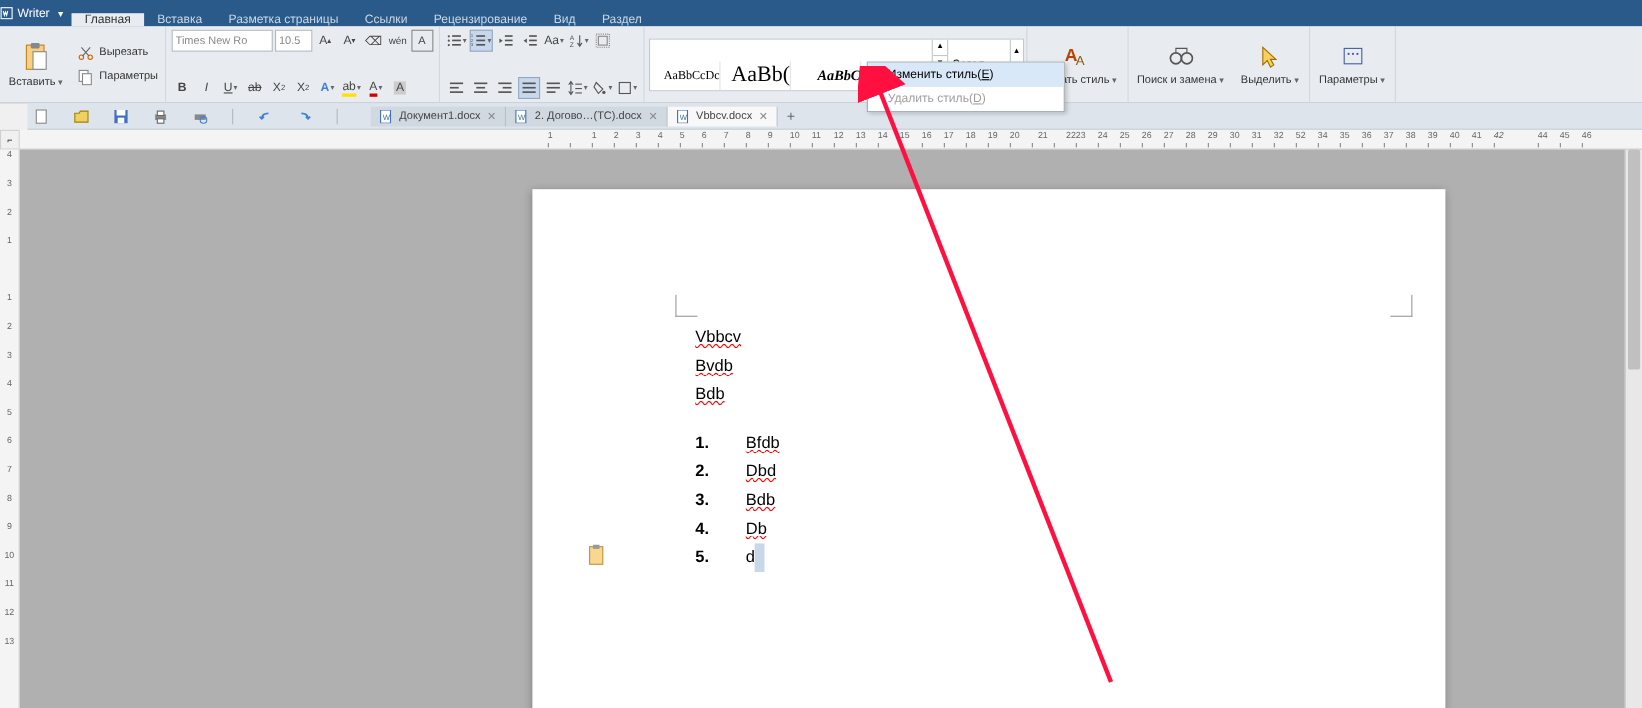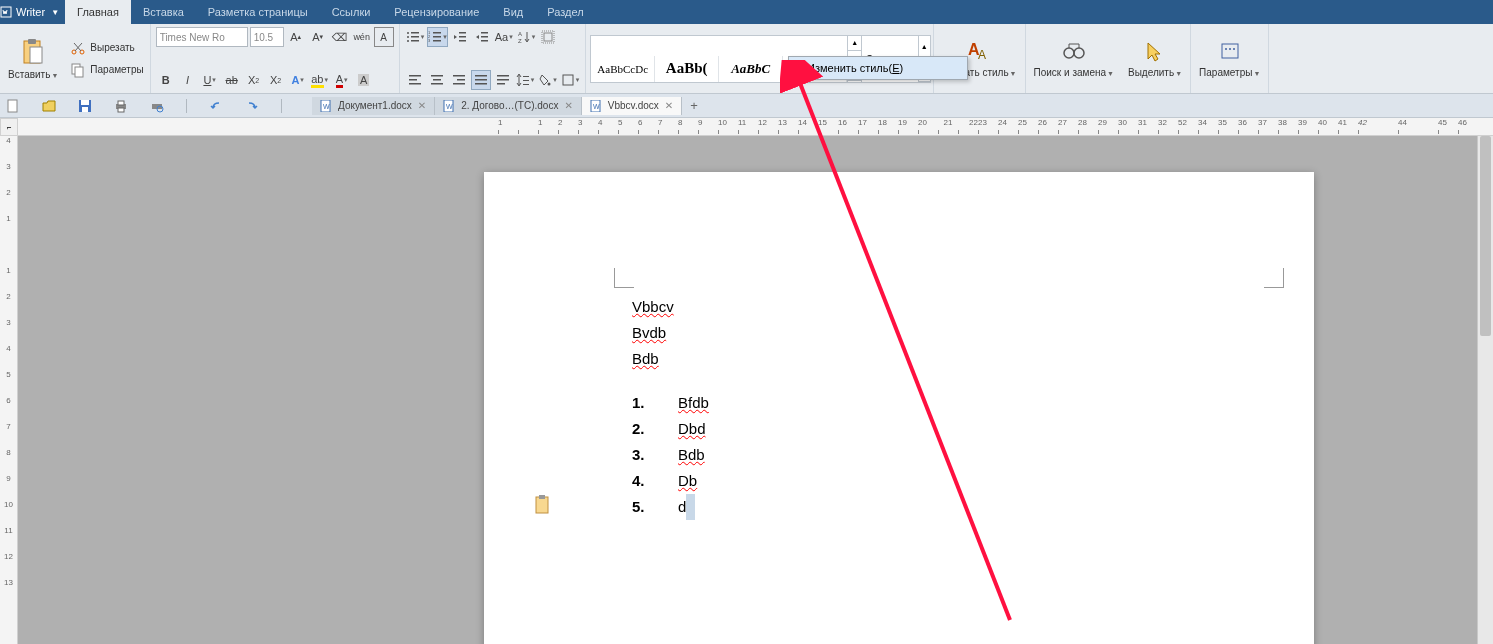--- a/index.html
+++ b/index.html
@@ -5,21 +5,21 @@
 * { margin: 0; padding: 0; box-sizing: border-box; font-family: Tahoma, Arial, sans-serif; }
 body { width: 1493px; height: 644px; background: #f0f0f0; overflow: hidden; position: relative; }
 
 
 .titlebar { height: 24px; background: #2a5a8a; display: flex; align-items: center; }
 .app-logo { display: flex; align-items: center; padding: 0 0; color: #fff; font-size: 11px; height: 100%; gap: 4px; }
 .app-logo svg { width: 12px; height: 12px; }
 .dropdown-arrow { padding: 0 6px; color: #fff; font-size: 8px; }
 
 
-.menu-tabs { display: flex; height: 100%; }
+.menu-tabs { display: flex; height: 100%; align-items: flex-end; }
 .menu-tab { padding: 0 12px; color: #c8d8e8; font-size: 11px; display: flex; align-items: center; cursor: pointer; }
 .menu-tab.active { background: #e8ecf0; color: #333; }
 
 
 .ribbon { height: 70px; background: #e8ecf0; border-bottom: 1px solid #c0c8d0; display: flex; }
 .ribbon-group { display: flex; flex-direction: column; padding: 2px 4px; border-right: 1px solid #d0d8e0; justify-content: space-between; }
 .ribbon-group-h { display: flex; align-items: center; gap: 2px; padding: 2px; border-right: 1px solid #d0d8e0; }
 .btn-large { display: flex; flex-direction: column; align-items: center; justify-content: center; padding: 2px 6px; cursor: pointer; height: 64px; }
 .btn-large .lbl { font-size: 10px; color: #333; margin-top: 2px; text-align: center; line-height: 11px; }
 .btn-small { display: flex; align-items: center; gap: 4px; padding: 2px 4px; cursor: pointer; font-size: 10px; color: #333; }
@@ -27,35 +27,35 @@
 
 
 .ctrl-row { display: flex; gap: 2px; align-items: center; padding: 1px; }
 .font-input { border: 1px solid #b0b8c0; background: #fff; height: 20px; font-size: 10px; padding: 0 3px; color: #888; }
 .tool-btn { min-width: 20px; height: 20px; border: 1px solid transparent; display: flex; align-items: center; justify-content: center; cursor: pointer; font-size: 11px; color: #444; }
 .tool-btn.active { background: #c8d8ec; border-color: #90a8c0; }
 .tool-btn svg { width: 14px; height: 14px; }
 
 
 .styles-gallery { display: flex; border: 1px solid #c0c8d0; background: #fff; height: 48px; margin: 2px; position: relative; }
-.style-item { width: 64px; border-right: 1px solid #e0e4e8; display: flex; flex-direction: column; align-items: center; justify-content: center; font-size: 10px; cursor: pointer; overflow: hidden; white-space: nowrap; margin-top: 20px; }
+.style-item { width: 64px; border-right: 1px solid #e0e4e8; display: flex; flex-direction: column; align-items: flex-end; justify-content: center; font-size: 10px; cursor: pointer; overflow: hidden; white-space: nowrap; margin-top: 20px; }
 .style-preview { font-family: 'Times New Roman', serif; }
 .gallery-spin { width: 14px; display: flex; flex-direction: column; border-left: 1px solid #c0c8d0; }
 .gallery-spin div { flex: 1; display: flex; align-items: center; justify-content: center; font-size: 7px; cursor: pointer; border-bottom: 1px solid #c0c8d0; }
 .heading-dd { display: flex; align-items: center; padding: 0 4px; font-size: 11px; border-left: 1px solid #c0c8d0; cursor: pointer; }
 
 
 .context-menu { position: absolute; top: 56px; left: 788px; width: 180px; background: #fff; border: 1px solid #a0a8b0; box-shadow: 2px 2px 4px rgba(0,0,0,0.2); z-index: 100; }
 .context-item { padding: 5px 18px; font-size: 11px; cursor: pointer; }
 .context-item.hover { background: #d8e8f8; }
 .context-item.disabled { color: #a0a0a0; cursor: default; }
 .hotkey-u { text-decoration: underline; }
 
 
-.quick-access { height: 24px; background: #dde4ec; border-bottom: 1px solid #c0c8d0; display: flex; align-items: center; padding: 0 4px; gap: 18px; }
+.quick-access { height: 24px; background: #dde4ec; border-bottom: 1px solid #c0c8d0; display: flex; align-items: center; padding: 0 4px; gap: 18px; margin-left: 25px; }
 .qa-btn { width: 18px; height: 18px; display: flex; align-items: center; justify-content: center; cursor: pointer; }
 .qa-sep { width: 1px; height: 14px; background: #b0b8c0; margin: 0 2px; }
 
 
 .doc-tabs { display: flex; align-items: center; gap: 0; margin-left: 10px; }
 .doc-tab { display: flex; align-items: center; gap: 6px; padding: 3px 8px; font-size: 10px; color: #444; background: #d0d8e0; border-right: 1px solid #b8c0c8; cursor: pointer; }
 .doc-tab.active { background: #f8f8f8; }
 .doc-tab .close { font-size: 10px; color: #888; }
 .new-tab { padding: 3px 8px; font-size: 13px; color: #666; cursor: pointer; }
 
@@ -315,21 +315,21 @@
         </div>
     </div>
   </div>
 
   <div class="ribbon-group-h" style="padding:2px 0 2px 2px;">
     <div class="styles-gallery">
       <div class="style-item">
           <span class="style-preview" style="font-size:11px">AaBbCcDc</span>
         </div>
       <div class="style-item">
-          <span class="style-preview" style="font-size:15px;font-weight:bold">AaBb(</span>
+          <span class="style-preview" style="font-size:20px;font-weight:normal">AaBb(</span>
         </div>
       <div class="style-item">
           <span class="style-preview" style="font-size:13px;font-weight:bold;font-style:italic">AaBbC</span>
         </div>
       <div class="style-item">
           <span class="style-preview" style="font-size:12px;font-weight:bold">AaBbCc</span>
         </div>
       <div class="gallery-spin">
         <div>▲</div>
         <div>▼</div>
@@ -379,20 +379,23 @@
           <circle cx="17" cy="10" r="1" fill="#4060a0"></circle>
         </svg>
       <span class="lbl"><span>Параметры</span><small class="dd">▼</small></span>
     </div>
   </div>
 </div>
 
 <div class="context-menu">
   <div class="context-item hover">
     <span>Изменить стиль(</span><span class="hotkey-u">E</span>)
+  </div>
+  <div class="context-item disabled">
+    <span>Удалить стиль(</span><span class="hotkey-u">D</span>)
   </div>
 </div>
 
 <div class="quick-access">
   <div class="qa-btn">
       <svg width="14" height="14">
         <rect x="2" y="1" width="9" height="12" fill="#fff" stroke="#888"></rect>
       </svg>
     </div>
   <div class="qa-btn">
@@ -505,21 +508,21 @@
       <div class="tick" style="width: 20px;">35</div>
       <div class="tick" style="width: 20px;">36</div>
       <div class="tick" style="width: 20px;">37</div>
       <div class="tick" style="width: 20px;">38</div>
       <div class="tick" style="width: 20px;">39</div>
       <div class="tick" style="width: 20px;">40</div>
       <div class="tick" style="width: 20px;">41</div>
       <div class="tick" style="width: 20px; font-style: italic;">42</div>
       <div class="tick" style="width: 20px; margin-top: 24px;">43</div>
       <div class="tick" style="width: 20px;">44</div>
-      <div class="tick" style="width: 20px; margin-left: 20px;">45</div>
+      <div class="tick" style="width: 20px;">45</div>
       <div class="tick" style="width: 20px;">46</div>
     </div>
 </div>
 
 <div class="ruler-v" id="vticks">
     <div class="vtick">4</div>
     <div class="vtick">3</div>
     <div class="vtick">2</div>
     <div class="vtick">1</div>
     <div class="vtick"></div>

